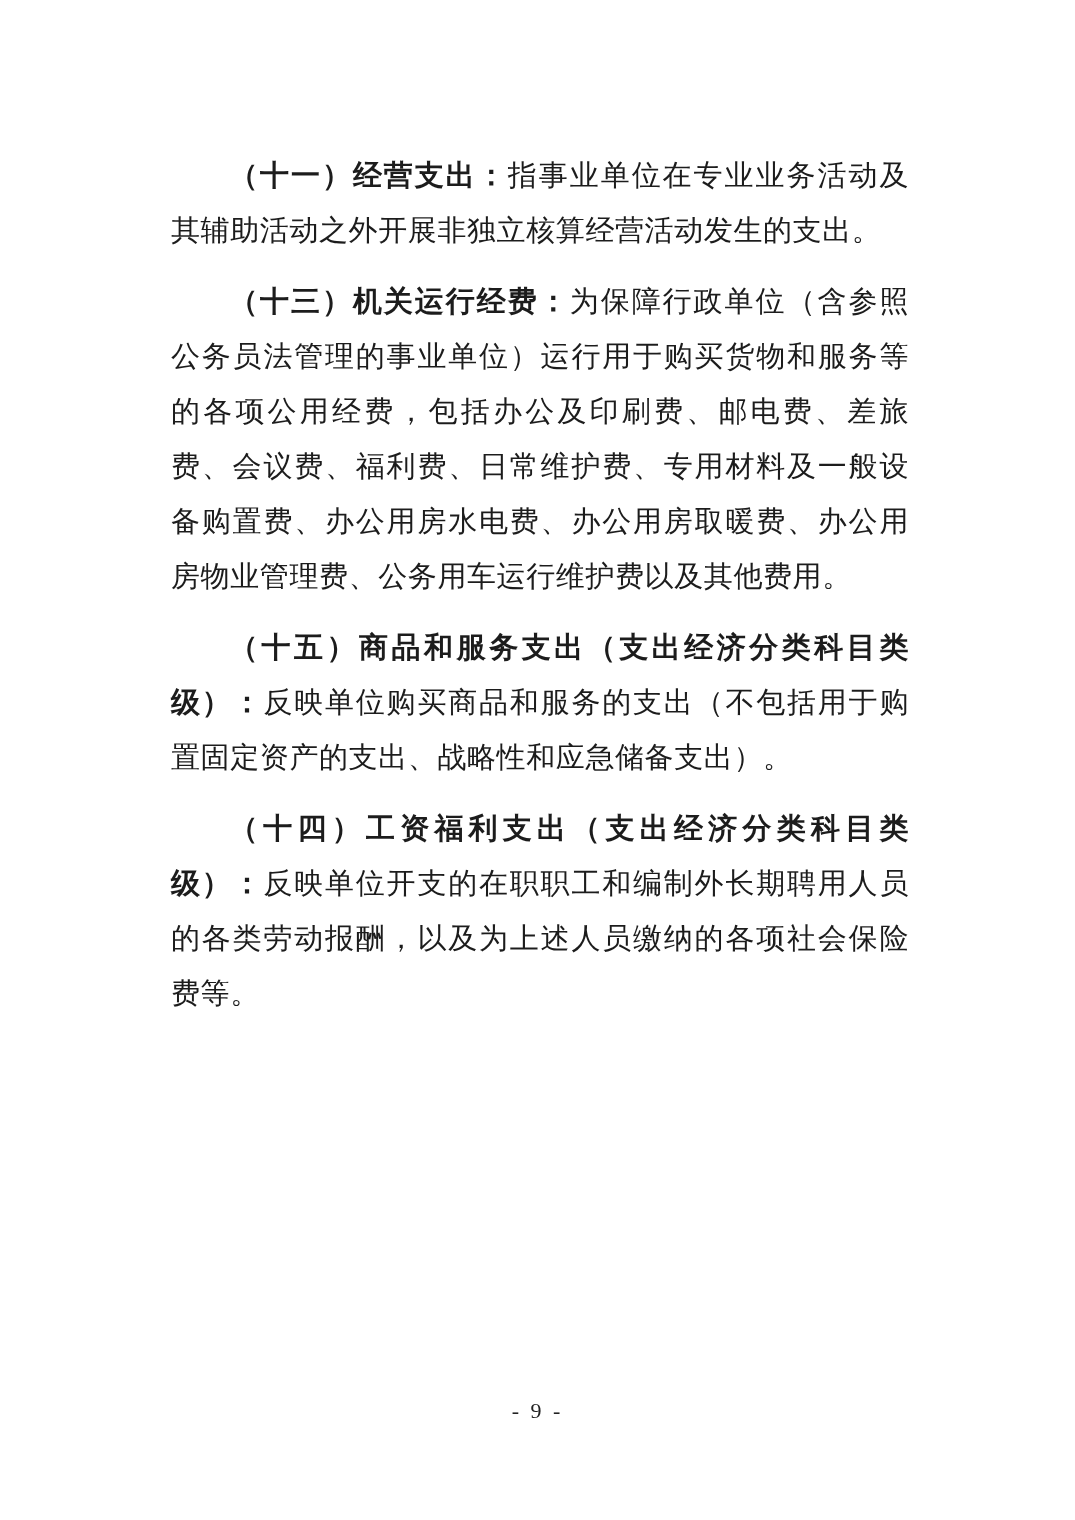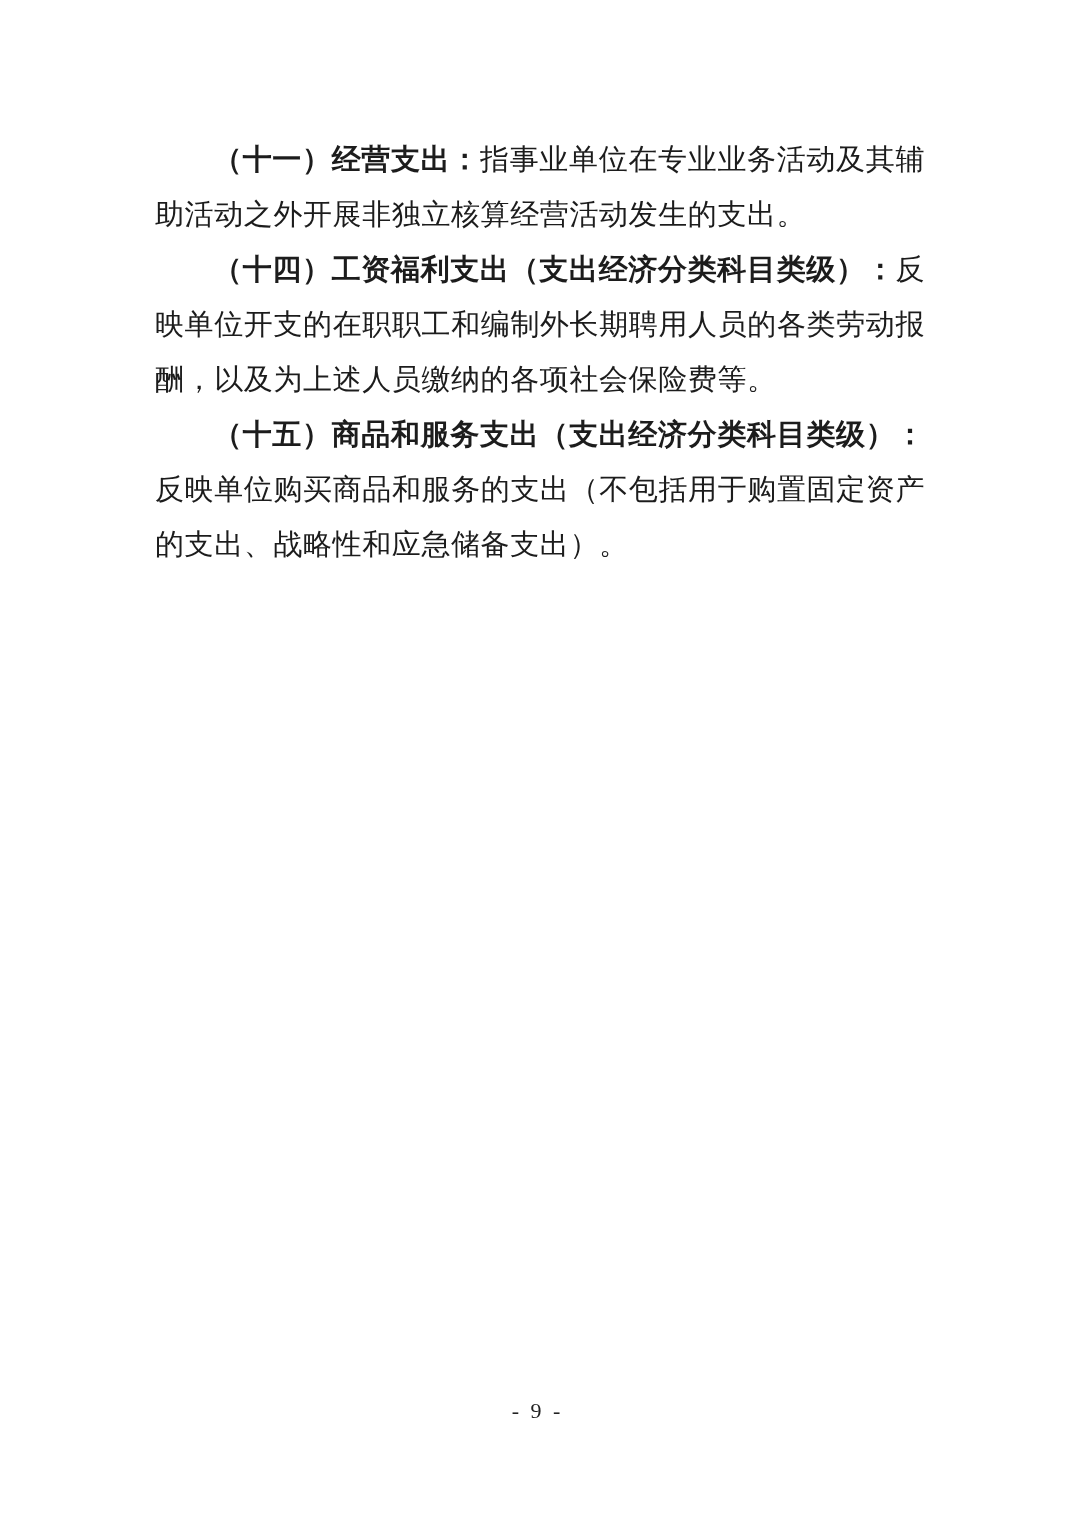--- a/index.html
+++ b/index.html
@@ -21,21 +21,21 @@
     left: 155px;
     top: 132px;
     width: 770px;
     font-size: 29px;
     line-height: 55px;
     text-align: justify;
     text-justify: inter-ideograph;
     letter-spacing: 0.6px;
   }
   .para {
-    margin: 0;
+    margin: 16px;
     text-indent: 2em;
   }
   .para .lead {
     font-weight: bold;
   }
   .page-number {
     position: absolute;
     left: 0;
     top: 1398px;
     width: 100%;
@@ -44,17 +44,18 @@
     letter-spacing: 3px;
     color: #222222;
   }
 </style>
 </head>
 <body>
 
 <div class="page">
   <div class="content">
     <p class="para"><span class="lead">（十一）经营支出：</span><span class="body-text">指事业单位在专业业务活动及其辅助活动之外开展非独立核算经营活动发生的支出。</span></p>
+    <p class="para"><span class="lead">（十三）机关运行经费：</span><span class="body-text">为保障行政单位（含参照公务员法管理的事业单位）运行用于购买货物和服务等的各项公用经费，包括办公及印刷费、邮电费、差旅费、会议费、福利费、日常维护费、专用材料及一般设备购置费、办公用房水电费、办公用房取暖费、办公用房物业管理费、公务用车运行维护费以及其他费用。</span></p>
+    <p class="para"><span class="lead">（十五）商品和服务支出（支出经济分类科目类级）：</span><span class="body-text">反映单位购买商品和服务的支出（不包括用于购置固定资产的支出、战略性和应急储备支出）。</span></p>
     <p class="para"><span class="lead">（十四）工资福利支出（支出经济分类科目类级）：</span><span class="body-text">反映单位开支的在职职工和编制外长期聘用人员的各类劳动报酬，以及为上述人员缴纳的各项社会保险费等。</span></p>
-    <p class="para"><span class="lead">（十五）商品和服务支出（支出经济分类科目类级）：</span><span class="body-text">反映单位购买商品和服务的支出（不包括用于购置固定资产的支出、战略性和应急储备支出）。</span></p>
   </div>
   <div class="page-number">- 9 -</div>
 </div>
 
 </body></html>

